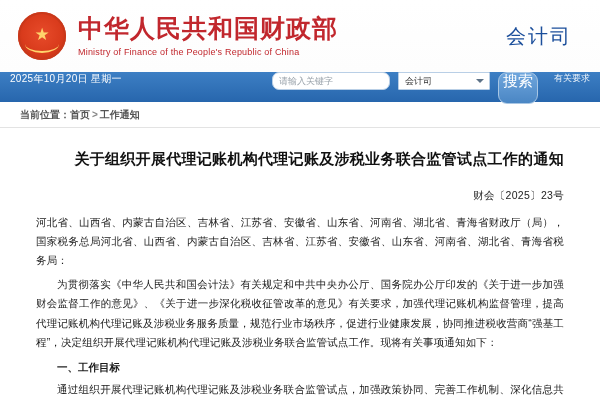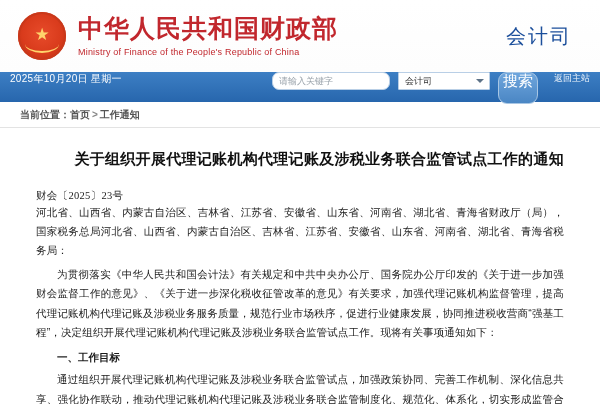--- a/index.html
+++ b/index.html
@@ -164,26 +164,25 @@
     font-family: "Liberation Serif", serif;
     font-size: 15px;
     font-weight: bold;
     color: #111;
     text-align: right;
     line-height: 1.5;
     margin: 4px 0 18px 0;
     letter-spacing: .3px;
   }
   .doc-number {
-    text-align: left;
+    text-align: right;
     font-size: 10.5px;
     color: #222;
-    margin-bottom: 0;
+    margin-bottom: 10px;
     letter-spacing: .3px;
-    font-family: Liberation Serif, serif;
   }
   .para {
     font-size: 10.5px;
     color: #1a1a1a;
     line-height: 1.85;
     text-align: justify;
     margin: 0 0 4px 0;
     letter-spacing: .15px;
   }
   .para.indent { text-indent: 2em; }
@@ -212,21 +211,21 @@
 
   <div class="navbar">
     <span class="nav-date">2025年10月20日  星期一</span>
     <span class="nav-spacer"></span>
     <span class="search-input">请输入关键字</span>
     <span class="search-select">
       <span>会计司</span>
       <span class="caret"></span>
     </span>
     <span class="search-btn">搜索</span>
-    <span class="nav-right">返回主站</span>
+    <span class="nav-right">有关要求</span>
   </div>
 
   <div class="breadcrumb">
     <span>当前位置：</span>
     <span class="crumb-link">首页</span>
     <span class="sep">&gt;</span>
     <span class="crumb-link">工作通知</span>
   </div>
 
   <div class="article">

